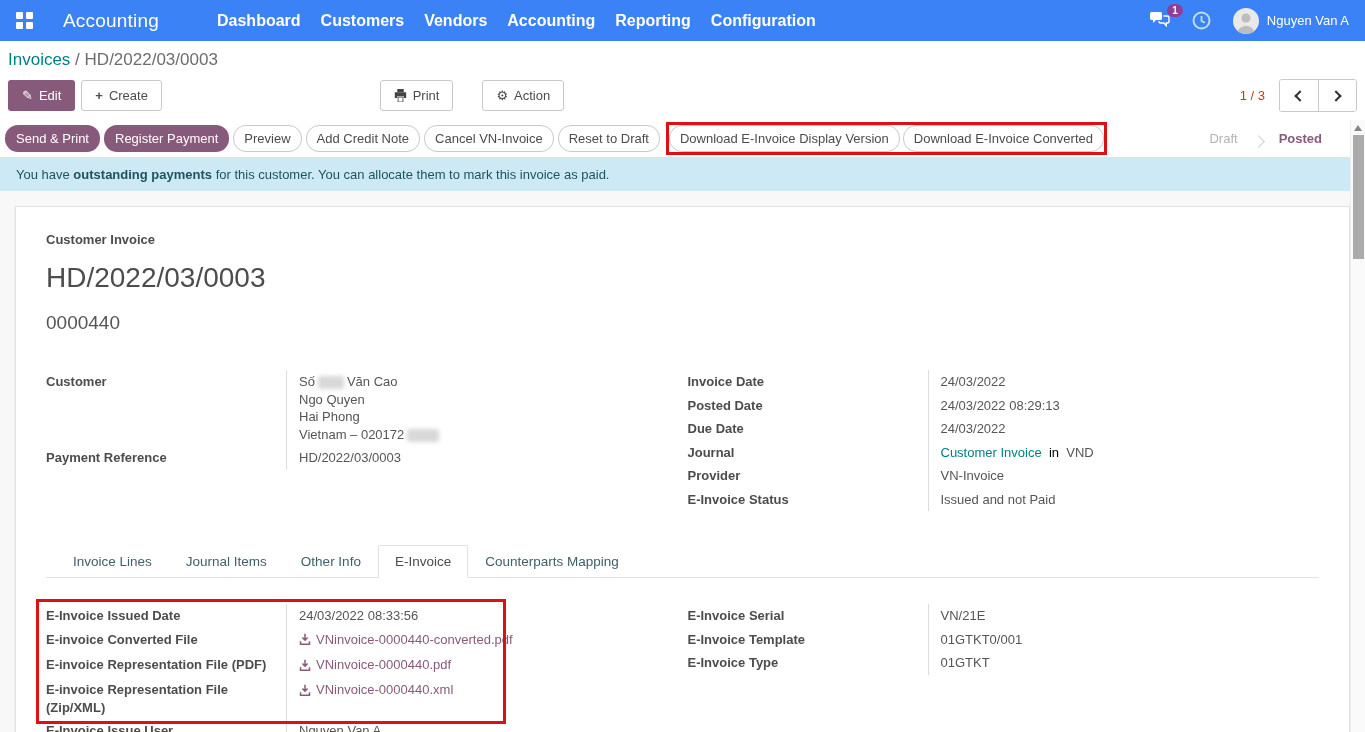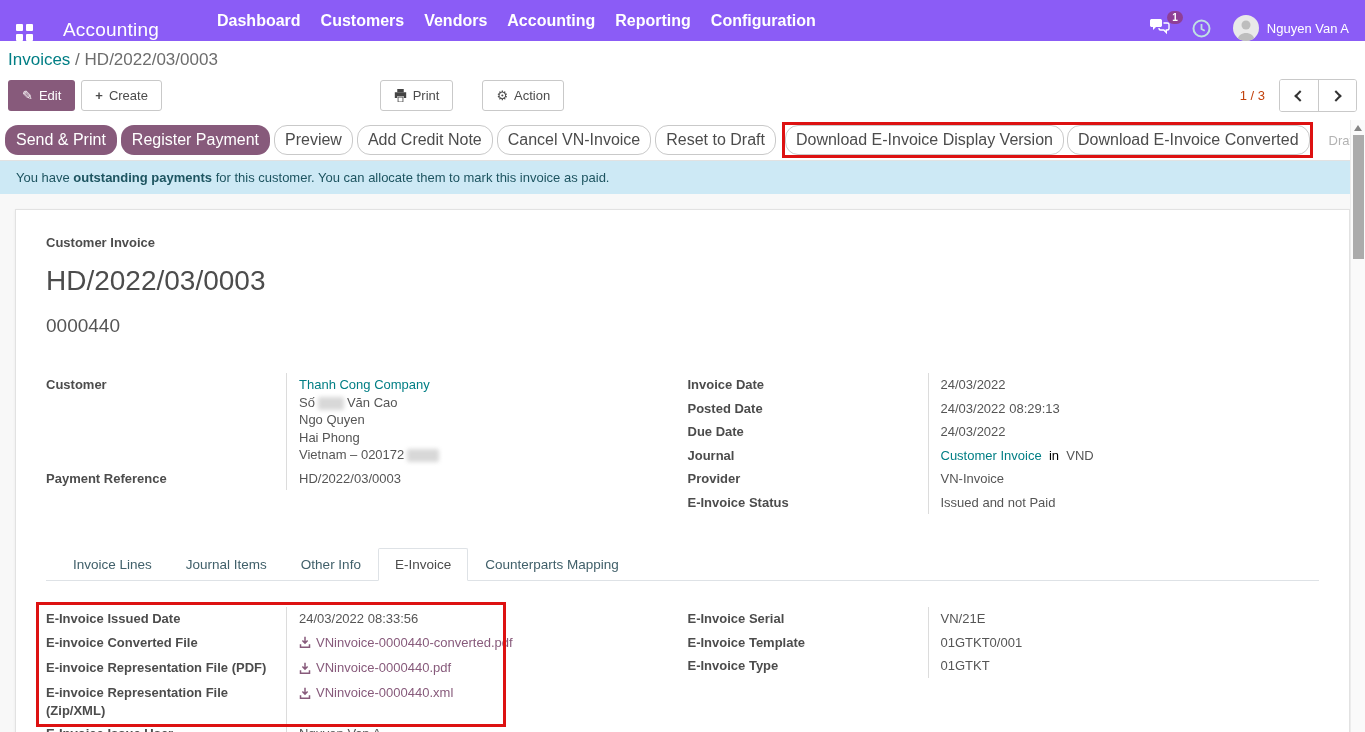--- a/index.html
+++ b/index.html
@@ -1,20 +1,20 @@
 <!DOCTYPE html>
 <html><head>
 <meta charset="utf-8">
 <style>
   * { margin:0; padding:0; box-sizing:border-box; }
   html,body { width:1365px; height:732px; overflow:hidden; background:#fff;
     font-family:"Liberation Sans",sans-serif; font-size:13px; color:#4c4c4c; }
 
   
-  .navbar { height:41px; background:#8b5cf6; display:flex; align-items:flex-end;
+  .navbar { height:41px; background:#3b82f6; display:flex; align-items:center;
     padding:0 16px; color:#fff; }
   .apps-icon { width:17px; height:17px; display:grid; grid-template-columns:7px 7px;
     grid-template-rows:7px 7px; gap:3px; margin-right:30px; cursor:pointer; }
   .apps-icon i { background:#fff; border-radius:1px; }
   .brand { font-size:19px; font-weight:400; margin-right:48px; cursor:pointer; letter-spacing:.2px; }
   .nav-menu { display:flex; }
   .nav-item { padding:0 10px; line-height:41px; font-size:16px; font-weight:700; cursor:pointer; }
   .nav-right { margin-left:auto; display:flex; align-items:center; gap:22px; }
   .chat-wrap { position:relative; cursor:pointer; }
   .chat-badge { position:absolute; top:-7px; right:-13px; background:#8f3f97; color:#fff;
@@ -43,21 +43,21 @@
   .pager-btn { width:38px; height:31px; display:flex; align-items:center; justify-content:center;
     cursor:pointer; background:#fff; border:none; }
   .pager-btn + .pager-btn { border-left:1px solid #c9c9c9; }
   .chev { width:8px; height:8px; border-top:2px solid #333; border-right:2px solid #333; display:inline-block; }
   .chev.left  { transform:rotate(-135deg); margin-left:3px; }
   .chev.right { transform:rotate(45deg);  margin-right:3px; }
 
   
   .statusbar { display:flex; align-items:center; padding:2px 5px; background:#fff;
     border-bottom:1px solid #e2e2e2; min-height:31px; }
-  .sb-btn { font-size:16px; padding:5px 10px; border-radius:13px; border:1px solid transparent;
+  .sb-btn { font-size:13px; padding:5px 10px; border-radius:13px; border:1px solid transparent;
     background:#fff; cursor:pointer; margin-right:4px; color:#4c4c4c; font-family:inherit; white-space:nowrap; }
   .sb-btn.primary { background:#875a7b; color:#fff; }
   .sb-btn.secondary { border-color:#c9c9c9; }
   .annotation-border { border:3px solid #dd1111; }
   .red-group { display:flex; align-items:center; margin-left:2px; padding:0; }
   .red-group .sb-btn { margin:0; }
   .red-group .sb-btn + .sb-btn { margin-left:3px; }
   .sb-states { margin-left:auto; display:flex; align-items:flex-end; padding-right:22px; }
   .state { font-size:13px; padding:0 16px; }
   .state.inactive { color:#b3b3b3; }
@@ -225,21 +225,20 @@
     <div class="doc-type">Customer Invoice</div>
     <div class="doc-name">HD/2022/03/0003</div>
     <div class="doc-number">0000440</div>
 
     <div class="fields">
 
       <div class="fgroup">
         <div class="frow">
           <div class="flabel">Customer</div>
           <div class="fvalue">
-            <div class="teal">Thanh Cong Company</div>
             <div><span>Số</span><span class="blur small"></span><span>Văn Cao</span></div>
             <div>Ngo Quyen</div>
             <div>Hai Phong</div>
             <div><span>Vietnam – 020172</span><span class="blur"></span></div>
           </div>
         </div>
         <div class="frow">
           <div class="flabel">Payment Reference</div>
           <div class="fvalue">HD/2022/03/0003</div>
         </div>

